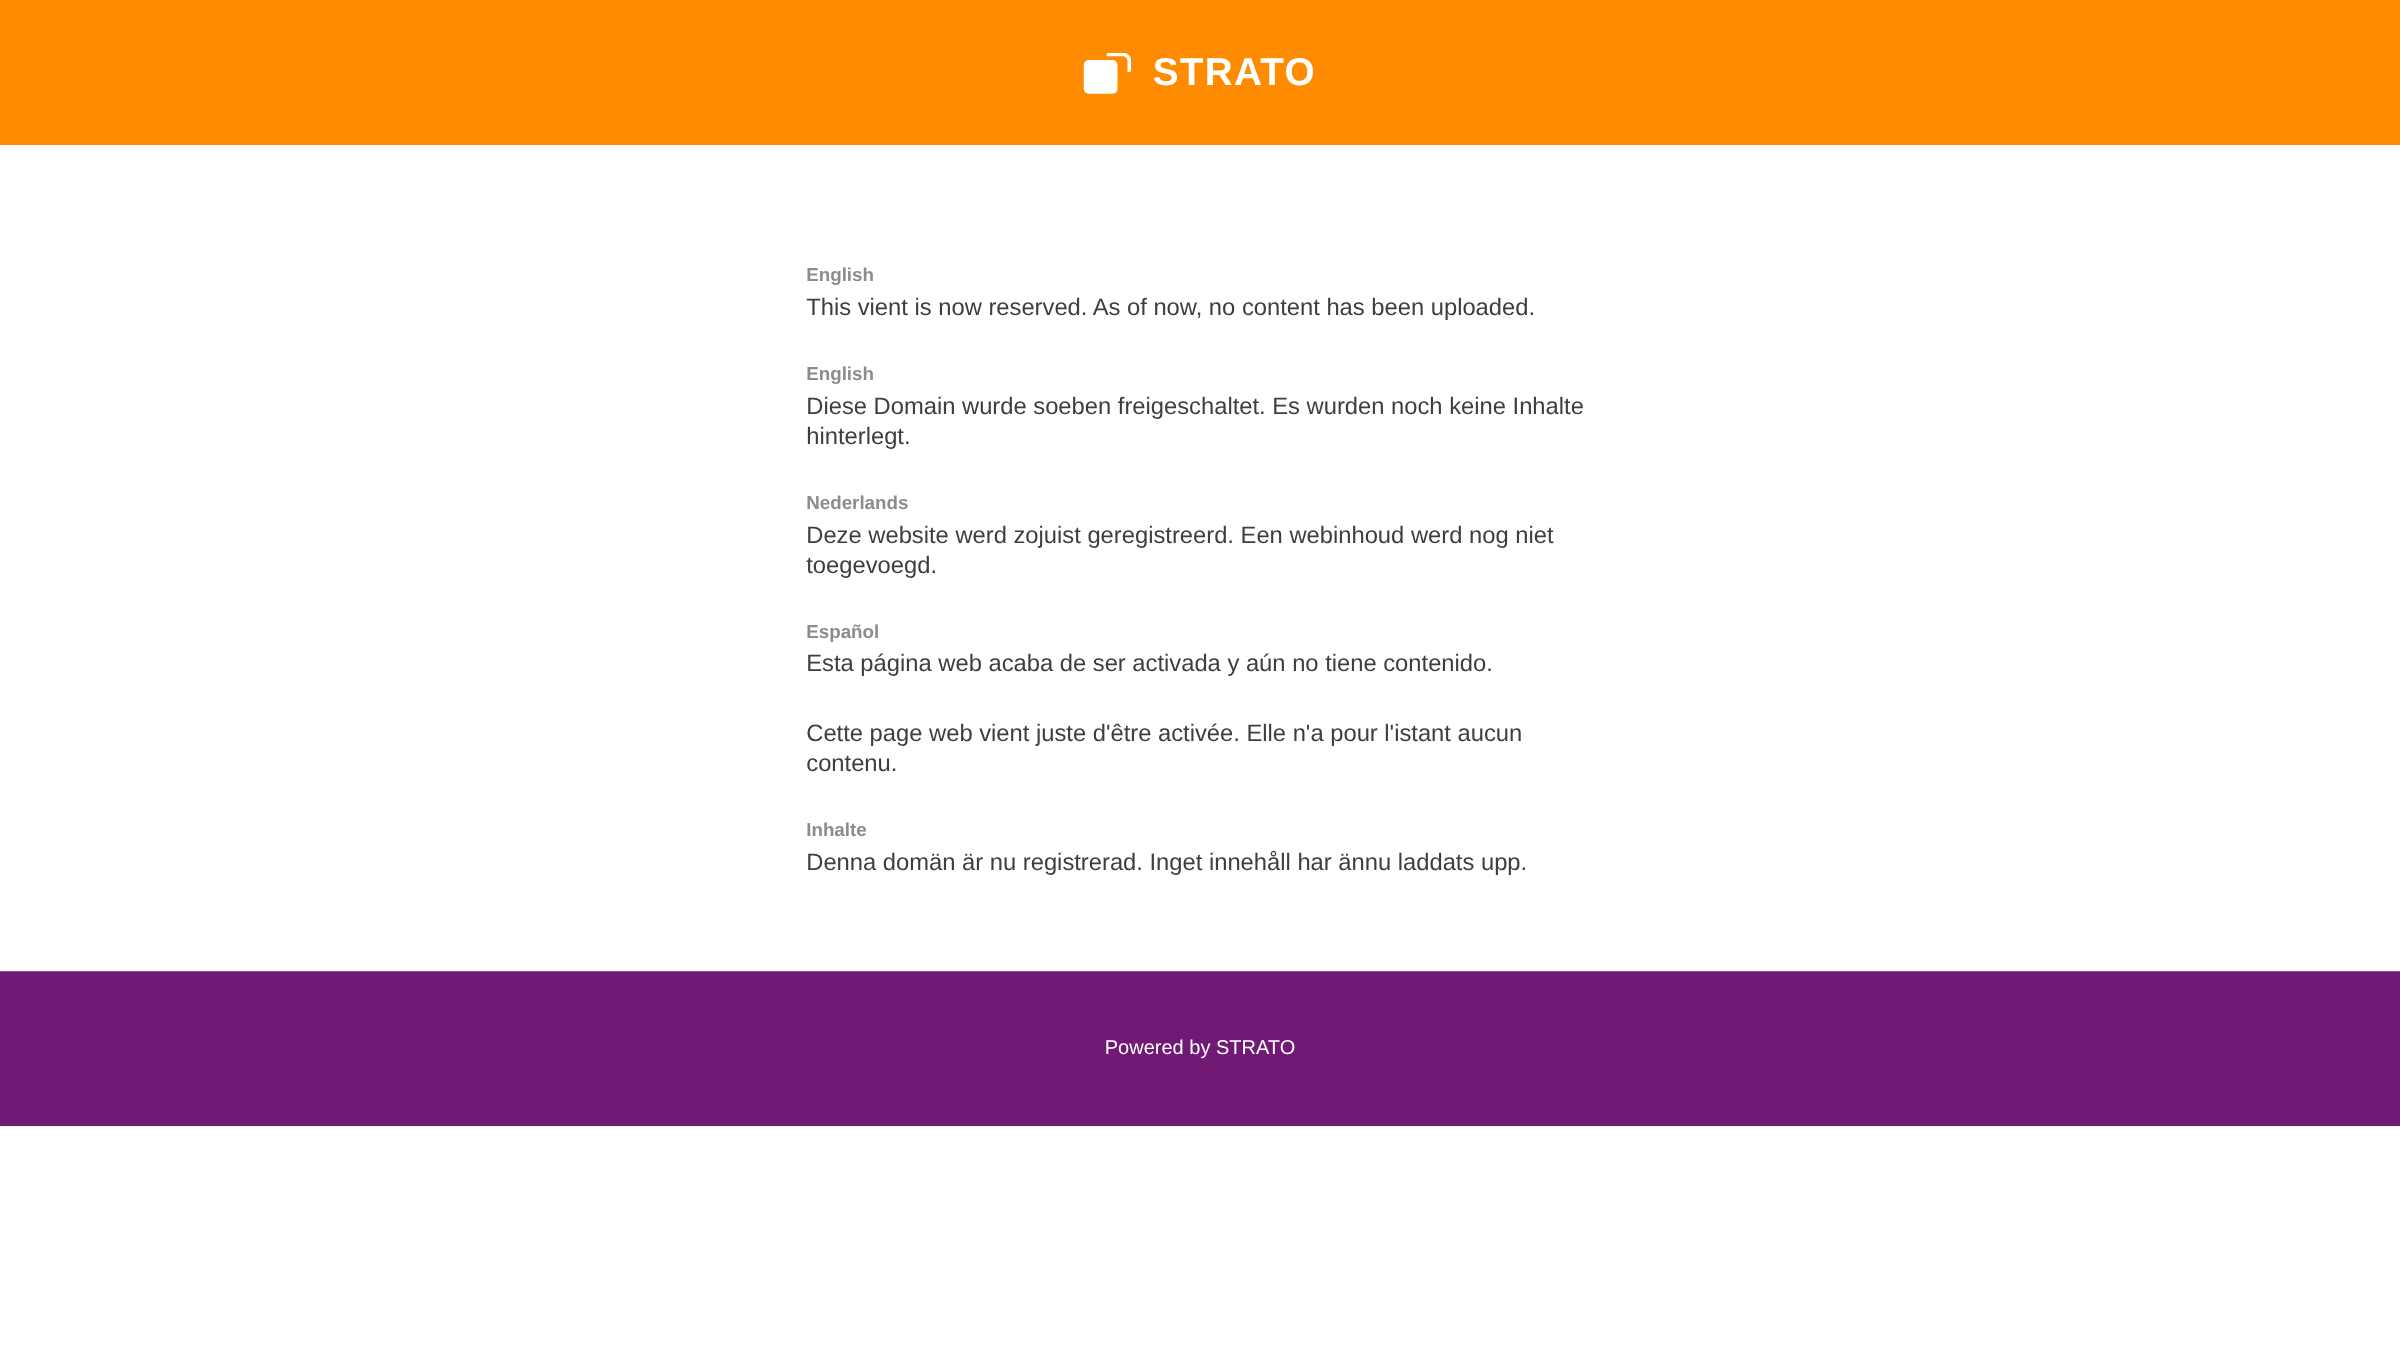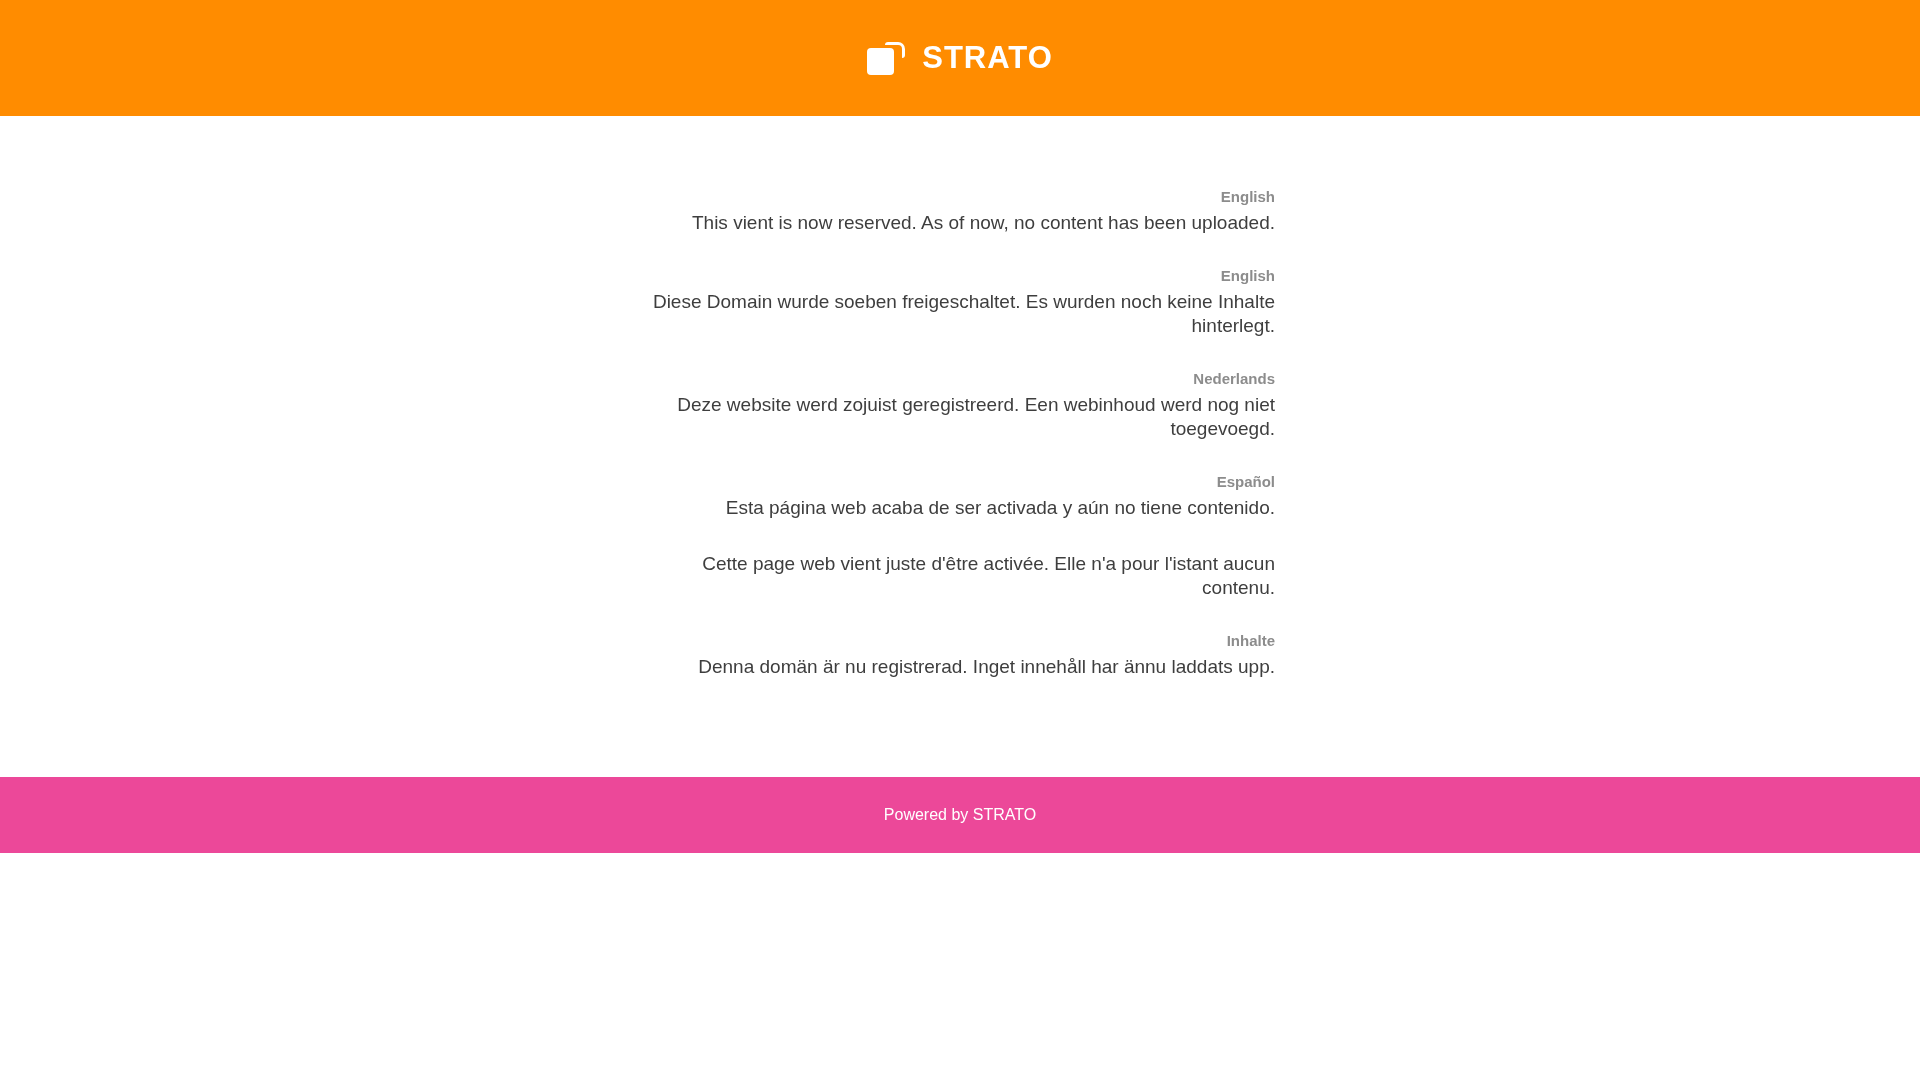--- a/index.html
+++ b/index.html
@@ -58,22 +58,21 @@
     color: #ffffff;
     font-size: 31px;
     font-weight: 700;
     letter-spacing: 1px;
     line-height: 1;
   }
 
   
   .main {
     height: 661px;
-    padding-top: 72px;
-    text-align: right;
+    padding-top: 96px;
   }
   .container {
     width: 630px;
     margin: 0 auto;
   }
   .lang-block {
     margin-bottom: 32px;
   }
   .lang-label {
     font-size: 15px;
@@ -85,22 +84,22 @@
   .lang-text {
     font-size: 19px;
     color: #3E3E3E;
     line-height: 24px;
     margin: 0;
     white-space: pre-line;
   }
 
   
   .footer {
-    height: 76px;
-    background: #ec4899;
+    height: 124px;
+    background: #701a75;
     display: flex;
     align-items: center;
     justify-content: center;
   }
   .footer-link {
     color: #ffffff;
     font-size: 16px;
     text-decoration: none;
     cursor: pointer;
   }

